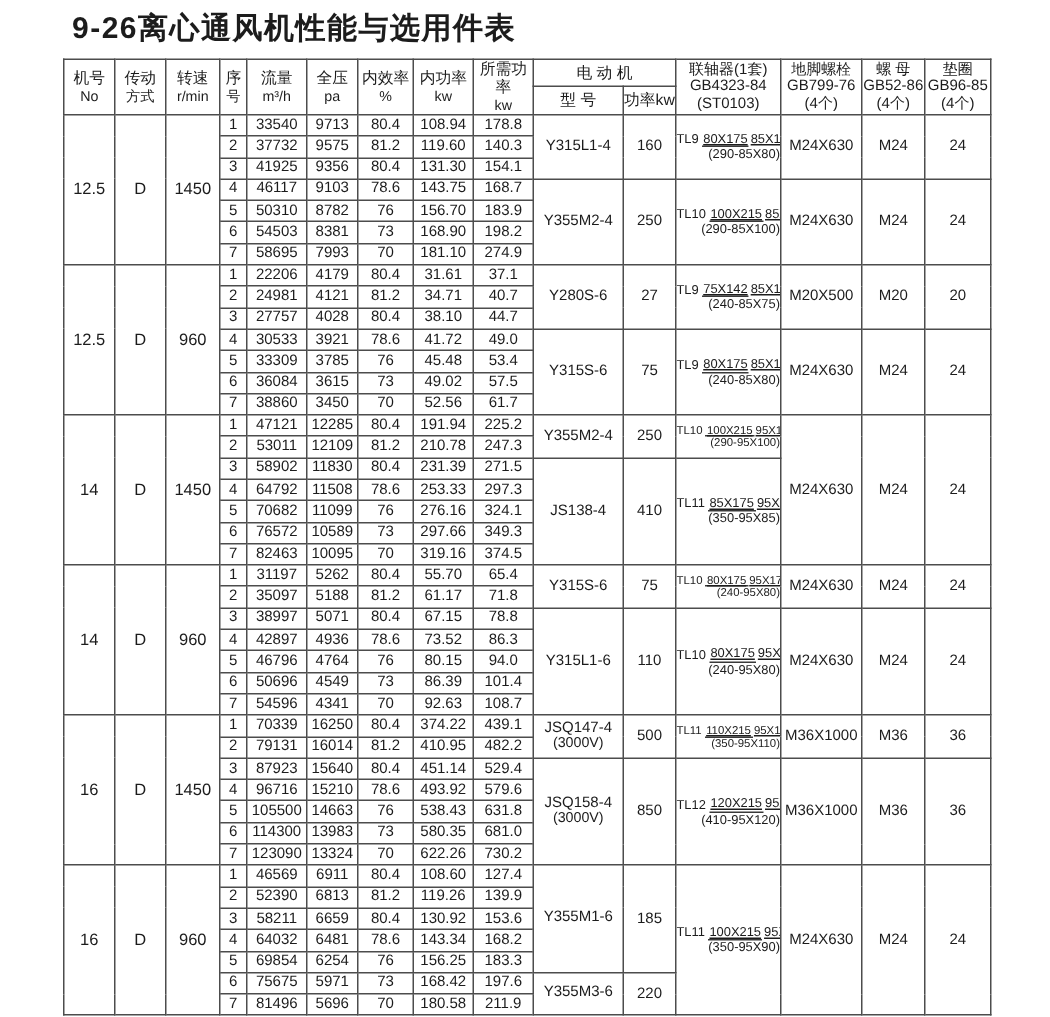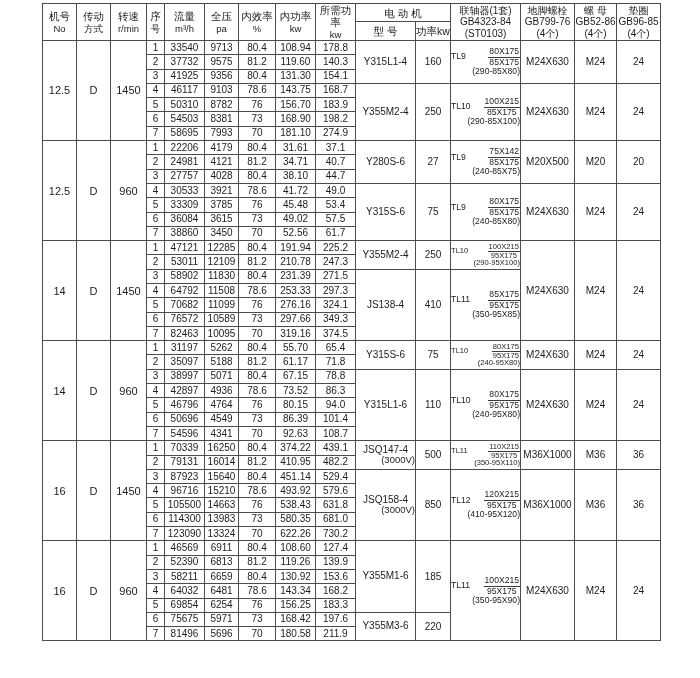--- a/index.html
+++ b/index.html
@@ -20,33 +20,34 @@
     text-align:center;vertical-align:middle;overflow:hidden;
   }
   thead th{font-weight:normal;font-size:10.5px;line-height:1.18;background:#fff;}
   thead .hline2{font-size:9.5px;}
   thead th.part-h{font-size:10px;line-height:1.12;letter-spacing:0;}
   tbody td{
     font-size:10px;height:13.3px;line-height:12px;white-space:nowrap;
   }
   td.mcell{font-size:11px;}
   td.motor{font-size:10px;line-height:1.05;}
-  td.motor .msub{display:block;font-size:9.5px;text-align:right;}
+  td.motor .msub{display:block;font-size:9.5px;}
   td.coup{font-size:8.6px;line-height:1.1;white-space:nowrap;}
   td.coup-xs{font-size:7.6px;line-height:1.02;}
   .cline{display:flex;justify-content:space-between;align-items:center;gap:2px;}
-  .frac{display:inline-flex;flex-direction:column;}
+  .frac{display:inline-flex;flex-direction:row;text-decoration:underline;}
   .fn{border-bottom:1px solid #3a3a3a;padding:0 1px;}
   .fd{padding:0 1px;}
   .cnote{text-align:right;}
 </style>
 </head>
 <body>
 
 <div class="page">
+  <div class="title">9-26离心通风机性能与选用件表</div>
   <table id="fan-table">
     <colgroup>
       <col style="width:34px">
         <col style="width:34px">
         <col style="width:36px">
       <col style="width:18px">
         <col style="width:40px">
         <col style="width:34px">
       <col style="width:37px">
         <col style="width:40px">

